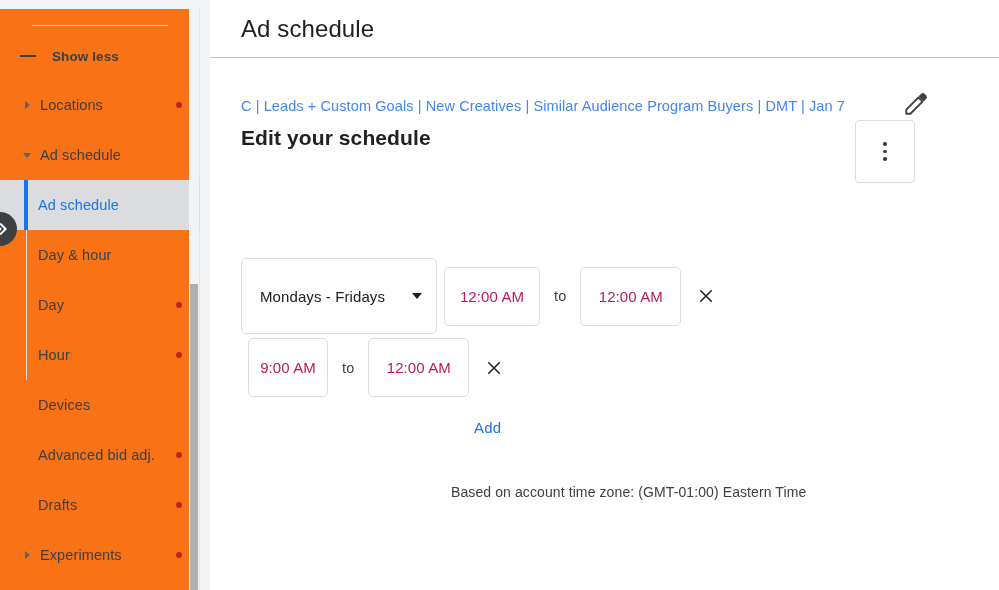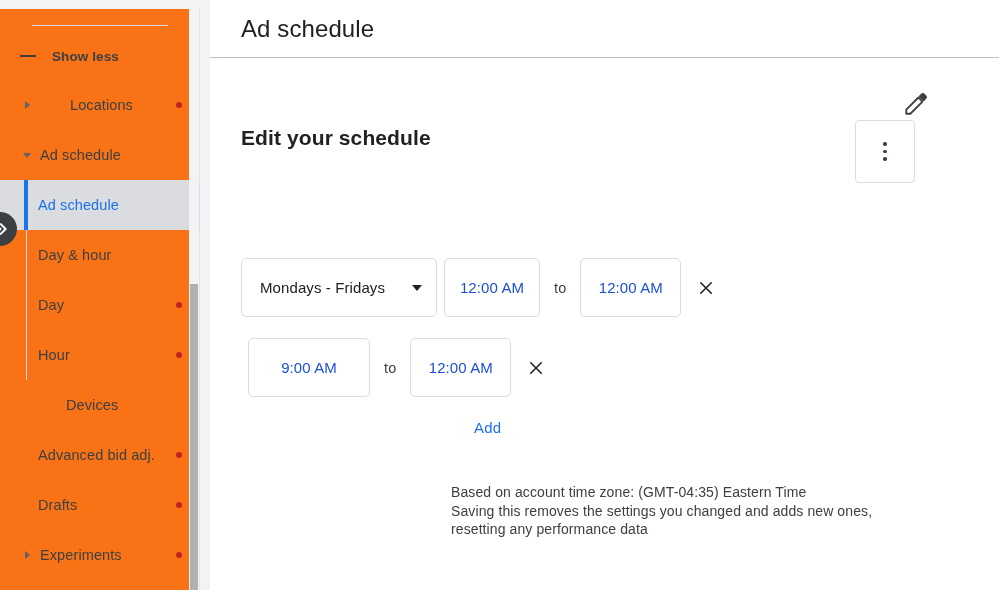--- a/index.html
+++ b/index.html
@@ -318,21 +318,21 @@
   .field {
     border: 1px solid #dadce0;
     border-radius: 5px;
     background: #fff;
     box-sizing: border-box;
     display: flex;
     align-items: center;
     cursor: pointer;
   }
   .field.daysel {
-    height: 59px;
+    height: 76px;
     padding: 0 14px 0 18px;
     justify-content: space-between;
   }
   .field.daysel .txt {
     font-size: 15px;
     color: #202124;
     white-space: nowrap;
     letter-spacing: .1px;
   }
   .field.daysel .dd {
@@ -342,21 +342,21 @@
     border-left: 5px solid transparent;
     border-right: 5px solid transparent;
   }
   .field.timesel {
     height: 59px;
     padding: 0 16px;
     justify-content: center;
   }
   .field.timesel .txt {
     font-size: 15px;
-    color: #1d4ed8;
+    color: #be185d;
     white-space: nowrap;
     letter-spacing: .1px;
   }
   .to-word {
     font-size: 14.5px;
     color: #3c4043;
     margin: 12px 14px;
     letter-spacing: .1px;
   }
   .remove-x {
@@ -402,21 +402,21 @@
       <div class="top-rule"></div>
 
       <div class="show-less">
         <span class="dash"></span>
         <span class="txt">Show less</span>
       </div>
 
       <div class="subgroup-rail" id="subrail" style="top: 171px; height: 200px;"></div>
 
       <div id="nav-list">
-          <div class="nav-item" style="top: 71px; gap: 30px;">
+          <div class="nav-item" style="top: 71px;">
             <span class="caret">
               <span class="caret-right"></span>
             </span>
             <span class="label">Locations</span>
             <span class="dot"></span>
           </div>
           <div class="nav-item" style="top: 121px;">
             <span class="caret">
               <span class="caret-down"></span>
             </span>
@@ -429,21 +429,21 @@
             <span class="label">Day &amp; hour</span>
           </div>
           <div class="sub-item" style="top: 271px;">
             <span class="label">Day</span>
             <span class="dot"></span>
           </div>
           <div class="sub-item" style="top: 321px;">
             <span class="label">Hour</span>
             <span class="dot"></span>
           </div>
-          <div class="sub-item" style="top: 371px; padding-left: 28px;">
+          <div class="sub-item" style="top: 371px;">
             <span class="label">Devices</span>
           </div>
           <div class="sub-item" style="top: 421px; text-align: center;">
             <span class="label">Advanced bid adj.</span>
             <span class="dot"></span>
           </div>
           <div class="sub-item" style="top: 471px;">
             <span class="label">Drafts</span>
             <span class="dot"></span>
           </div>
@@ -471,20 +471,21 @@
 
   <div class="main">
 
     <div class="page-header">
       <div class="page-title">Ad schedule</div>
     </div>
     <div class="header-divider"></div>
 
     <div class="content">
 
+      <div class="breadcrumb">C | Leads + Custom Goals | New Creatives | Similar Audience Program Buyers | DMT | Jan 7</div>
 
       <div class="edit-pencil">
         <svg width="26" height="26" viewBox="0 0 24 24">
           <path d="M3 17.2 L3 21 L6.8 21 L18 9.8 L14.2 6 Z" fill="none" stroke="#3c4043" stroke-width="1.7" stroke-linejoin="round"></path>
           <path d="M15.3 4.9 L17.2 3 C17.8 2.4 18.8 2.4 19.4 3 L21 4.6 C21.6 5.2 21.6 6.2 21 6.8 L19.1 8.7 Z" fill="#3c4043" stroke="#3c4043" stroke-width="1.2" stroke-linejoin="round"></path>
         </svg>
       </div>
 
       <div class="section-title">Edit your schedule</div>
 
@@ -509,37 +510,36 @@
               <span class="txt">12:00 AM</span>
             </div>
             <span class="remove-x">
               <svg width="18" height="18" viewBox="0 0 24 24">
                 <path d="M5 5 L19 19 M19 5 L5 19" stroke="#202124" stroke-width="2.1" stroke-linecap="round"></path>
               </svg>
             </span>
           </div>
           <div class="sched-row" style="top: 280px;">
             <span style="display: inline-block; width: 7px;"></span>
-            <div class="field timesel" style="width: 122px;">
+            <div class="field timesel" style="width: 80px;">
               <span class="txt">9:00 AM</span>
             </div>
             <span class="to-word">to</span>
             <div class="field timesel" style="width: 101px;">
               <span class="txt">12:00 AM</span>
             </div>
             <span class="remove-x">
               <svg width="18" height="18" viewBox="0 0 24 24">
                 <path d="M5 5 L19 19 M19 5 L5 19" stroke="#202124" stroke-width="2.1" stroke-linecap="round"></path>
               </svg>
             </span>
           </div>
         </div>
 
       <div class="add-link">Add</div>
 
       <div class="note">
-        <div>Based on account time zone: (GMT-04:35) Eastern Time</div>
-        <div>Saving this removes the settings you changed and adds new ones, resetting any performance data</div>
+        <div>Based on account time zone: (GMT-01:00) Eastern Time</div>
       </div>
 
     </div>
   </div>
 </div>
 
 </body></html>

